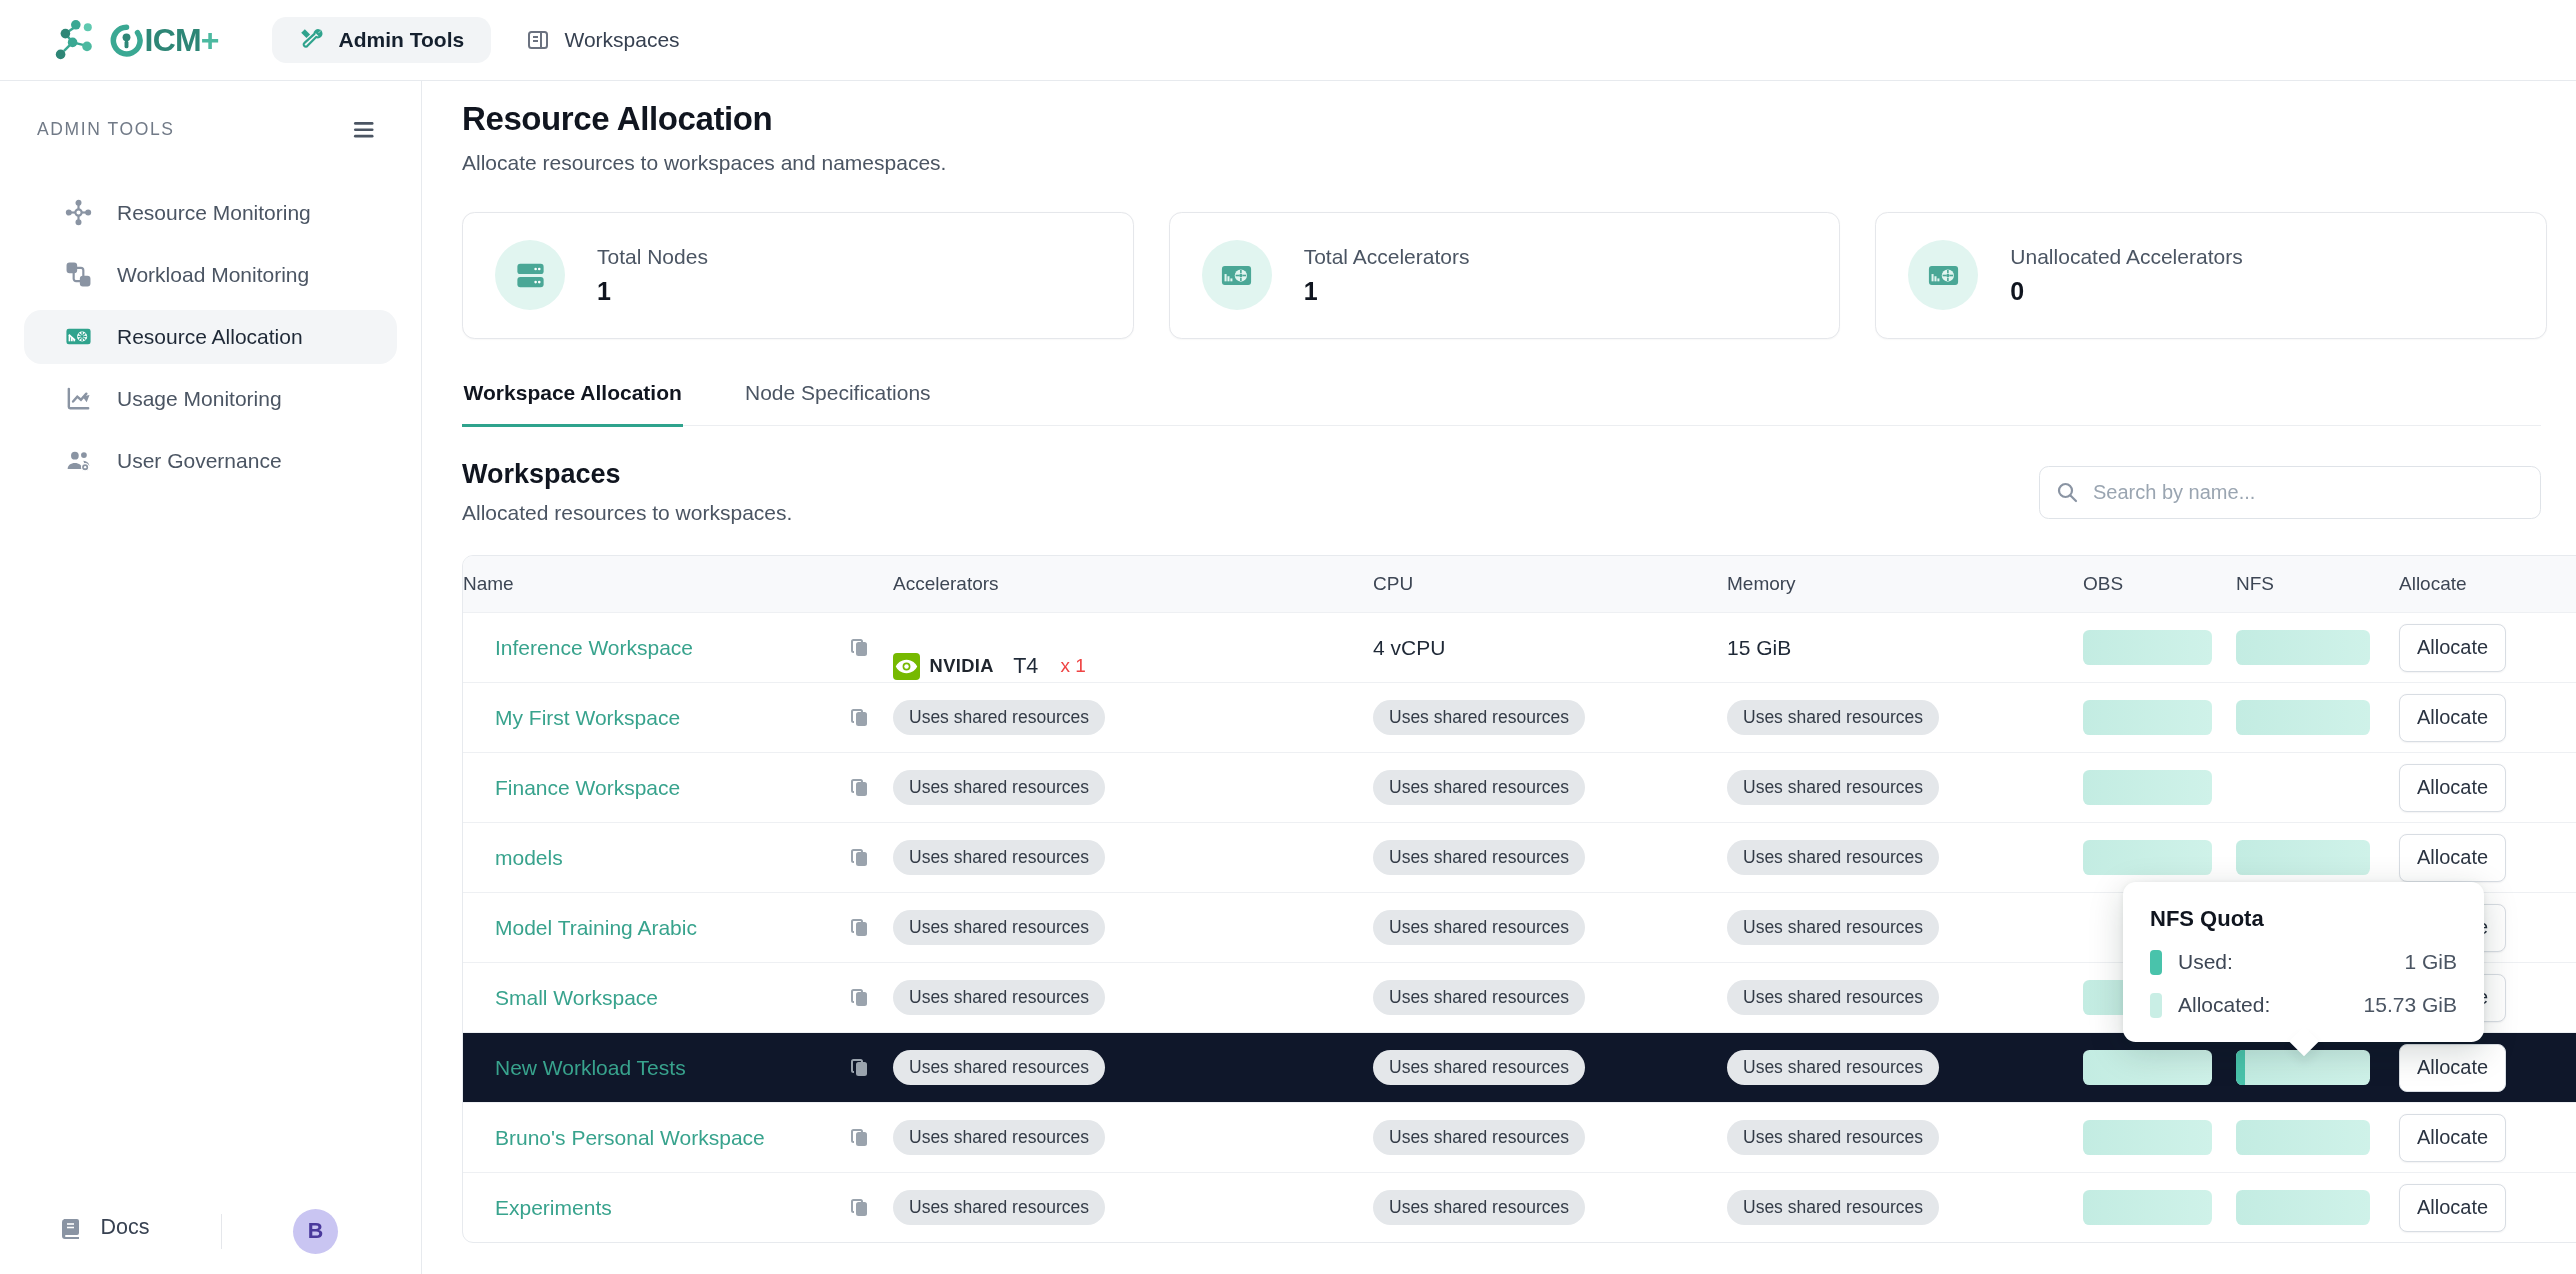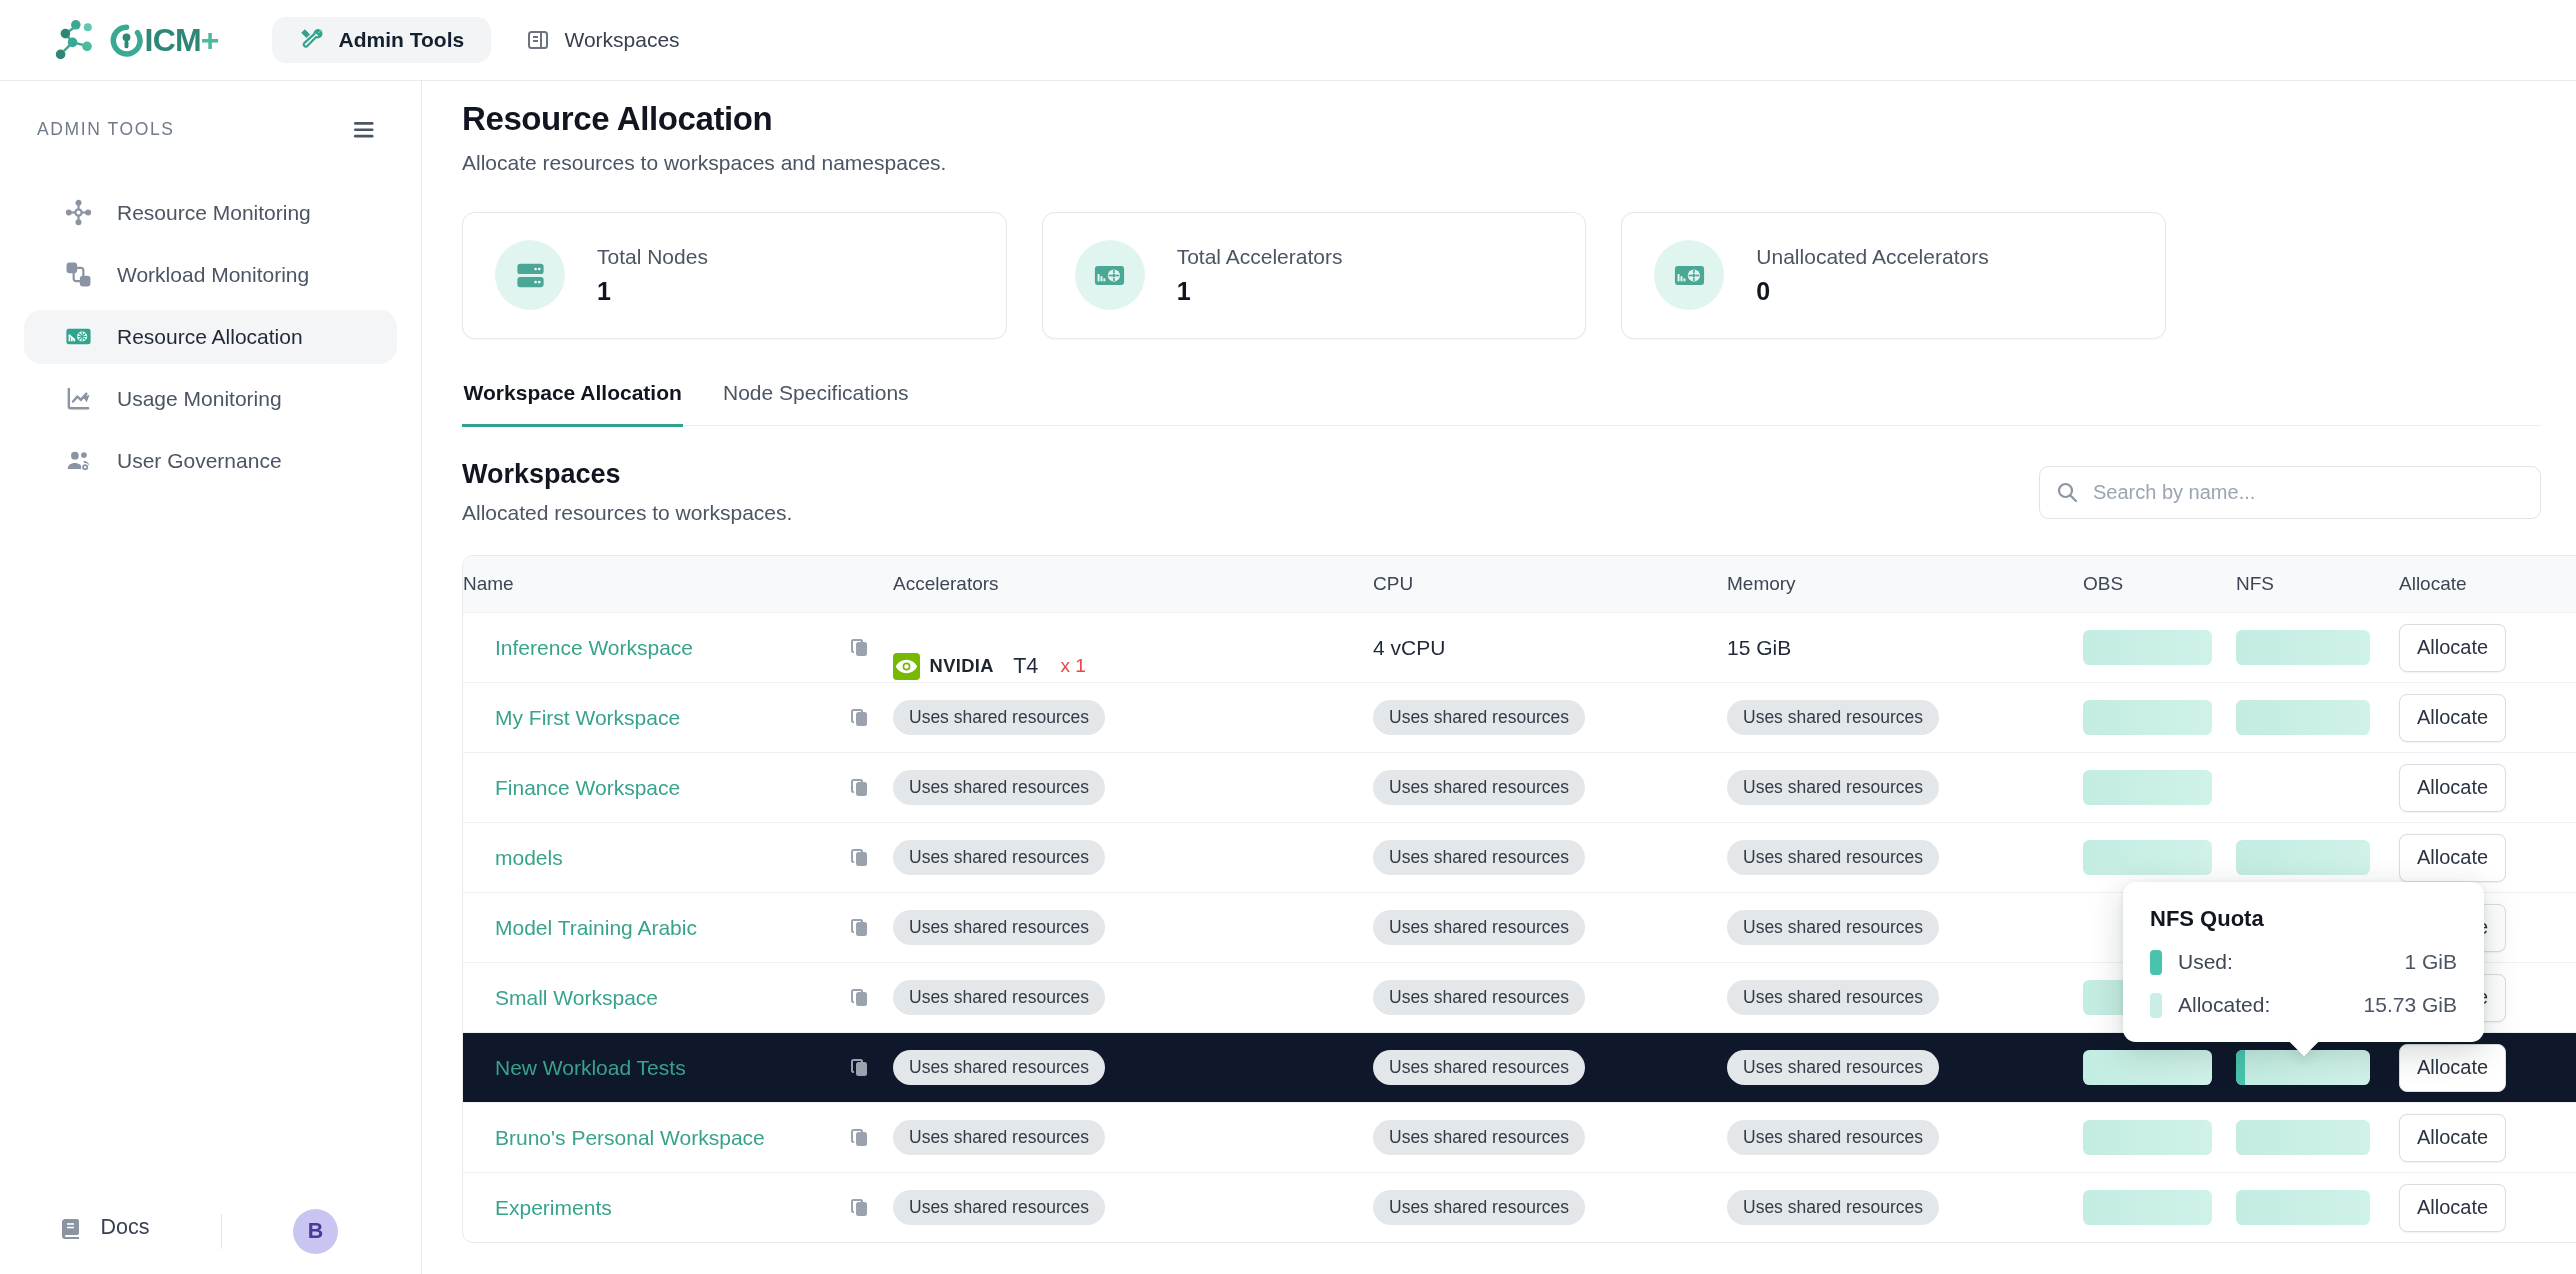--- a/index.html
+++ b/index.html
@@ -49,28 +49,28 @@
   .docs .ic{width:24px;height:24px;color:#8a94a3;}
   .docs .tx{font-size:21.5px;color:#374151;font-weight:500;}
   .sb-divider{position:absolute;left:221px;top:17.5px;width:0.8px;height:35px;background:#e5e7eb;}
   .avatar{position:absolute;left:293px;top:12.7px;width:45px;height:45px;border-radius:50%;display:flex;align-items:center;justify-content:center;font-size:21.5px;font-weight:600;cursor:pointer;}
 
   
   .main{position:absolute;top:71px;left:422px;right:0;bottom:0;padding:29px 0 0 40px;}
   .page-title{font-size:33px;font-weight:700;color:#10151f;letter-spacing:-0.4px;}
   .page-sub{margin-top:12.7px;font-size:21px;color:#4b5563;}
 
-  .cards{margin-top:37px;width:1704px;display:flex;gap:35px;}
+  .cards{margin-top:37px;width:2085px;display:flex;gap:35px;}
   .card{flex:1;height:127px;border:0.8px solid #e5e7eb;border-radius:12.7px;background:#fff;display:flex;align-items:center;padding-left:32px;gap:32px;box-shadow:0 0.8px 1.6px rgba(16,24,40,.03);}
   .card-ic{width:70px;height:70px;border-radius:50%;background:#e1f5f0;display:flex;align-items:center;justify-content:center;}
   .card-ic svg{width:35px;height:35px;color:#4aa796;}
   .card-label{font-size:21px;color:#4b5563;}
   .card-value{margin-top:8px;font-size:25px;font-weight:600;color:#10151f;}
 
-  .tabs{margin-top:38px;width:2079px;border-bottom:1.6px solid #eceef1;display:flex;gap:38px;}
+  .tabs{margin-top:38px;width:2079px;border-bottom:1.6px solid #eceef1;display:flex;gap:60px;}
   .tab{font-size:21px;color:#4b5563;padding:4.8px 1.6px 19px;cursor:pointer;border-bottom:3.2px solid transparent;margin-bottom:-2.4px;}
   .tab.active{color:#10151f;font-weight:600;border-bottom-color:var(--accent);}
 
   .section-row{margin-top:33px;width:2079px;display:flex;align-items:center;justify-content:space-between;}
   .sec-title{font-size:27px;font-weight:700;color:#10151f;}
   .sec-sub{margin-top:11px;font-size:21px;color:#4b5563;}
   .search{position:relative;width:502px;height:53px;}
   .search input{width:100%;height:100%;border:0.8px solid #dfe3e8;border-radius:9.6px;padding:0 16px 0 53px;font-size:20px;color:#374151;outline:none;font-family:inherit;background:#fff;}
   .search input::placeholder{color:#9aa5b1;}
   .search .ic{position:absolute;left:16px;top:14.3px;width:24px;height:24px;color:#8a94a3;}

